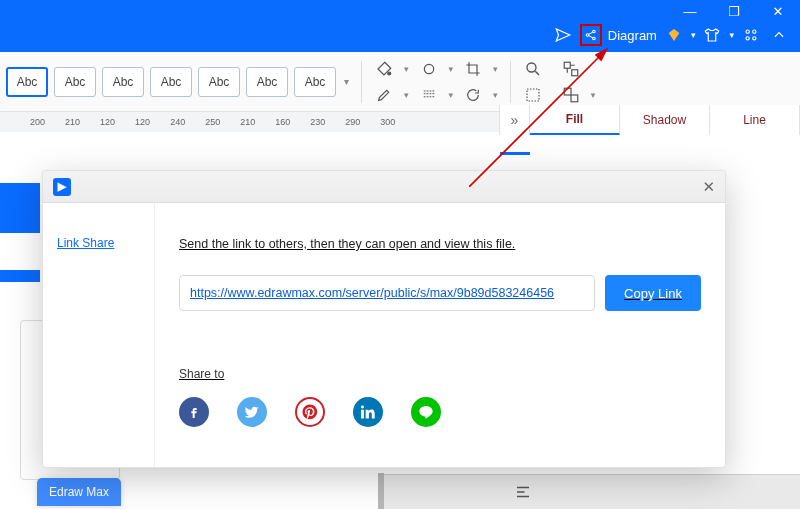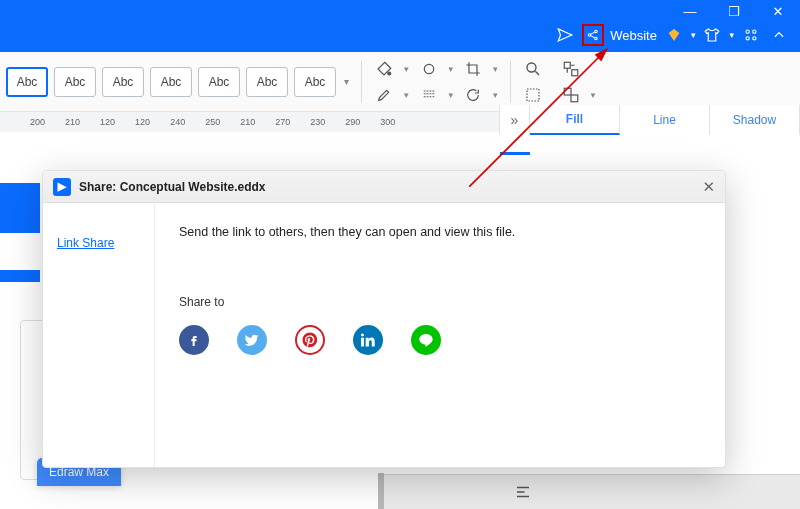--- a/index.html
+++ b/index.html
@@ -20,44 +20,44 @@
   .abc.sel { border: 2px solid #0a6bff; }
   .tool-split { width: 1px; height: 42px; background: #dcdcdc; margin: 0 6px; }
   .tgroup { display: flex; flex-direction: column; gap: 6px; }
   .trow { display: flex; gap: 10px; align-items: center; }
   .ticon { width: 20px; height: 20px; color: #555; display: flex; align-items: center; justify-content: center; }
 
   
   .ruler-row { height: 20px; background: #f3f4f5; display: flex; align-items: center; font-size: 9px; color: #666; position: relative; }
   .rpanel-tabs { position: absolute; right: 0; top: 0; height: 30px; background: #fff; display: flex; border-left: 1px solid #e2e2e2; }
   .rpanel-toggle { width: 30px; display:flex; align-items:center; justify-content:center; border-right:1px solid #e2e2e2; color:#666; font-size:14px;}
-  .rtab { width: 90px; display: flex; align-items: center; justify-content: center; font-size: 12px; color: #3b82f6; border-right: 1px solid #e2e2e2; }
+  .rtab { width: 90px; display: flex; align-items: center; justify-content: center; font-size: 12px; color: #7f1d1d; border-right: 1px solid #e2e2e2; }
   .rtab.active { font-weight: bold; border-bottom: 2px solid #0a6bff; }
   .ruler-ticks { display:flex; gap:20px; padding-left:30px;}
   
   .blue-accent { position:absolute; left:500px; top:152px; width:30px; height:3px; background:#0a6bff;}
   .left-band1 { position:absolute; left:0; top:183px; width:40px; height:50px; background:#0a6bff;}
   .left-band2 { position:absolute; left:0; top:270px; width:40px; height:12px; background:#0a6bff;}
   .card-shadow { position:absolute; left:20px; top:320px; width:100px; height:160px; border:1px solid #ddd; border-radius:4px; background:#fff;}
-  .badge { position:absolute; left:37px; top:458px; width:84px; height:28px; background:#3f8bff; color:#fff; border-radius:5px 5px 0 0; display:flex; align-items:center; justify-content:center; font-size:12px; box-shadow:0 1px 6px rgba(0,0,0,.15);}
+  .badge { position:absolute; left:37px; top:478px; width:84px; height:28px; background:#3f8bff; color:#fff; border-radius:5px 5px 0 0; display:flex; align-items:center; justify-content:center; font-size:12px; box-shadow:0 1px 6px rgba(0,0,0,.15);}
   .bottom-grey { position:absolute; left:384px; bottom:0; right:0; height:35px; background:#e9e9e9; border-top:1px solid #d0d0d0;}
   .bottom-grey .handle { position:absolute; left:-6px; top:-2px; width:6px; height:37px; background:#b8b8b8;}
   .align-ctrl { position:absolute; right:268px; bottom:8px; width:18px; height:18px; }
 
   
   .dialog { position:absolute; left:42px; top:170px; width:684px; height:298px; background:#fff; border-radius:4px; box-shadow: 0 10px 36px rgba(0,0,0,.22); border:1px solid #e1e1e1; }
   .dlg-head { height:32px; background:linear-gradient(#f3f3f3,#ececec); border-bottom:1px solid #ddd; display:flex; align-items:center; padding:0 10px; gap:8px; border-radius:4px 4px 0 0;}
   .dlg-head .logo { width:18px; height:18px; background:#0a6bff; border-radius:3px; display:flex; align-items:center; justify-content:center; color:#fff; font-size:11px; font-weight:bold;}
   .dlg-title { font-size:12px; font-weight:bold; color:#222; }
   .dlg-close { margin-left:auto; color:#666; font-size:15px; cursor:pointer;}
   .dlg-body { display:flex; height:calc(100% - 32px); }
   .dlg-side { width:112px; border-right:1px solid #eee; padding-top:23px; }
   .dlg-side .sitem { font-size:12px; padding:10px 14px; color:#333; cursor:pointer;text-decoration:underline;}
   .dlg-side .sitem.active { color:#0a6bff; }
-  .dlg-main { flex:1; padding:22px 24px; }
+  .dlg-main { flex:1; padding:34px 24px;text-decoration:underline; }
   .dlg-desc { font-size:12.5px; color:#222; margin-bottom:24px;}
   .linkrow { display:flex; gap:10px; align-items:center;}
   .linkbox { flex:1; height:36px; border:1px solid #d8d8d8; border-radius:4px; display:flex; align-items:center; padding:0 10px; font-size:12.5px; color:#0a5ed8; text-decoration:underline; white-space:nowrap; overflow:hidden;}
   .copybtn { width:96px; height:36px; background:#1b84ff; color:#fff; border:none; border-radius:4px; font-size:13px; cursor:pointer;}
   .shareto { margin-top:56px; font-size:12px; color:#333;}
   .social { margin-top:16px; display:flex; gap:28px; align-items:center;}
   .sicon { width:30px; height:30px; border-radius:50%; display:flex; align-items:center; justify-content:center;}
   
   
   .arrow { position:absolute; left:469px; top:47px; width:230px; height:140px; pointer-events:none;}
@@ -78,21 +78,21 @@
         </svg>
     </span>
     <span class="icon16 share-hi">
       <svg viewBox="0 0 24 24" width="18" height="18" fill="none" stroke="#fff" stroke-width="1.8">
           <circle cx="6" cy="12" r="2.2"></circle>
           <circle cx="17" cy="6" r="2.2"></circle>
           <circle cx="17" cy="18" r="2.2"></circle>
           <path d="M8 11l7-4M8 13l7 4"></path>
         </svg>
     </span>
-    <span style="color:#fff;font-size:13px;">Website</span>
+    <span style="color:#fff;font-size:13px;">Diagram</span>
     <span class="icon16">
       <svg viewBox="0 0 24 24" width="16" height="16">
           <path fill="#ffb52e" d="M12 3l8 6-8 12L4 9z"></path>
         </svg>
     </span>
     <span style="color:#fff;font-size:9px;">▾</span>
     <span class="icon16">
       <svg viewBox="0 0 24 24" width="18" height="18" fill="none" stroke="#fff" stroke-width="1.6">
           <path d="M7 4l-4 3 2 3 2-1v11h10V9l2 1 2-3-4-3-3 2h-4L7 4z"></path>
         </svg>
@@ -204,60 +204,63 @@
 <div style="position:relative;">
   <div class="ruler-row">
     <div class="ruler-ticks">
       <span>200</span>
         <span>210</span>
         <span>120</span>
       <span>120</span>
         <span>240</span>
         <span>250</span>
       <span>210</span>
-        <span>270</span>
+        <span>160</span>
         <span>230</span>
       <span>290</span>
         <span>300</span>
     </div>
   </div>
   <div class="rpanel-tabs" style="top:-7px;">
     <div class="rpanel-toggle">»</div>
     <div class="rtab active">Fill</div>
+    <div class="rtab">Shadow</div>
     <div class="rtab">Line</div>
-    <div class="rtab">Shadow</div>
   </div>
 </div>
 <div class="blue-accent"></div>
 
 <div class="left-band1"></div>
 <div class="left-band2"></div>
 <div class="card-shadow"></div>
 <div class="badge">Edraw Max</div>
 <div class="bottom-grey">
   <div class="handle"></div>
 </div>
 <span class="align-ctrl">
   <svg viewBox="0 0 24 24" width="18" height="18" fill="none" stroke="#555" stroke-width="1.8">
       <path d="M4 6h16M4 12h10M4 18h16"></path>
     </svg>
 </span>
 
 <div class="dialog">
   <div class="dlg-head">
     <div class="logo">▶</div>
-    <div class="dlg-title">Share: Conceptual Website.eddx</div>
     <div class="dlg-close">✕</div>
   </div>
   <div class="dlg-body">
     <div class="dlg-side">
       <div class="sitem active">Link Share</div>
     </div>
     <div class="dlg-main">
       <div class="dlg-desc">Send the link to others, then they can open and view this file.</div>
+      <div class="linkrow">
+        <div class="linkbox">https://www.edrawmax.com/server/public/s/max/9b89d583246456</div>
+        <button class="copybtn">Copy Link</button>
+      </div>
       <div class="shareto">Share to</div>
       <div class="social">
         <div class="sicon" style="background:#3b5998">
           <svg viewBox="0 0 24 24" width="16" height="16" fill="#fff">
               <path d="M13 9h3V6h-3c-1.7 0-3 1.3-3 3v2H8v3h2v7h3v-7h2.5l.5-3H13V9z"></path>
             </svg>
         </div>
         <div class="sicon" style="background:#55acee">
           <svg viewBox="0 0 24 24" width="16" height="16" fill="#fff">
               <path d="M22 6c-.8.4-1.6.6-2.5.7.9-.5 1.6-1.4 1.9-2.4-.8.5-1.8.9-2.8 1.1C17.8 4.5 16.7 4 15.5 4c-2.3 0-4.2 1.9-4.2 4.2 0 .3 0 .6.1.9C7.7 8.9 4.6 7.2 2.5 4.6c-.4.6-.6 1.4-.6 2.2 0 1.5.7 2.8 1.9 3.5-.7 0-1.4-.2-1.9-.5v.1c0 2 1.4 3.7 3.3 4.1-.3.1-.7.1-1.1.1-.3 0-.5 0-.8-.1.5 1.7 2.1 2.9 3.9 2.9-1.4 1.1-3.2 1.8-5.2 1.8H1c1.9 1.2 4.1 1.9 6.5 1.9 7.8 0 12.1-6.5 12.1-12.1v-.6c.8-.6 1.5-1.3 2.1-2.2z"></path>

